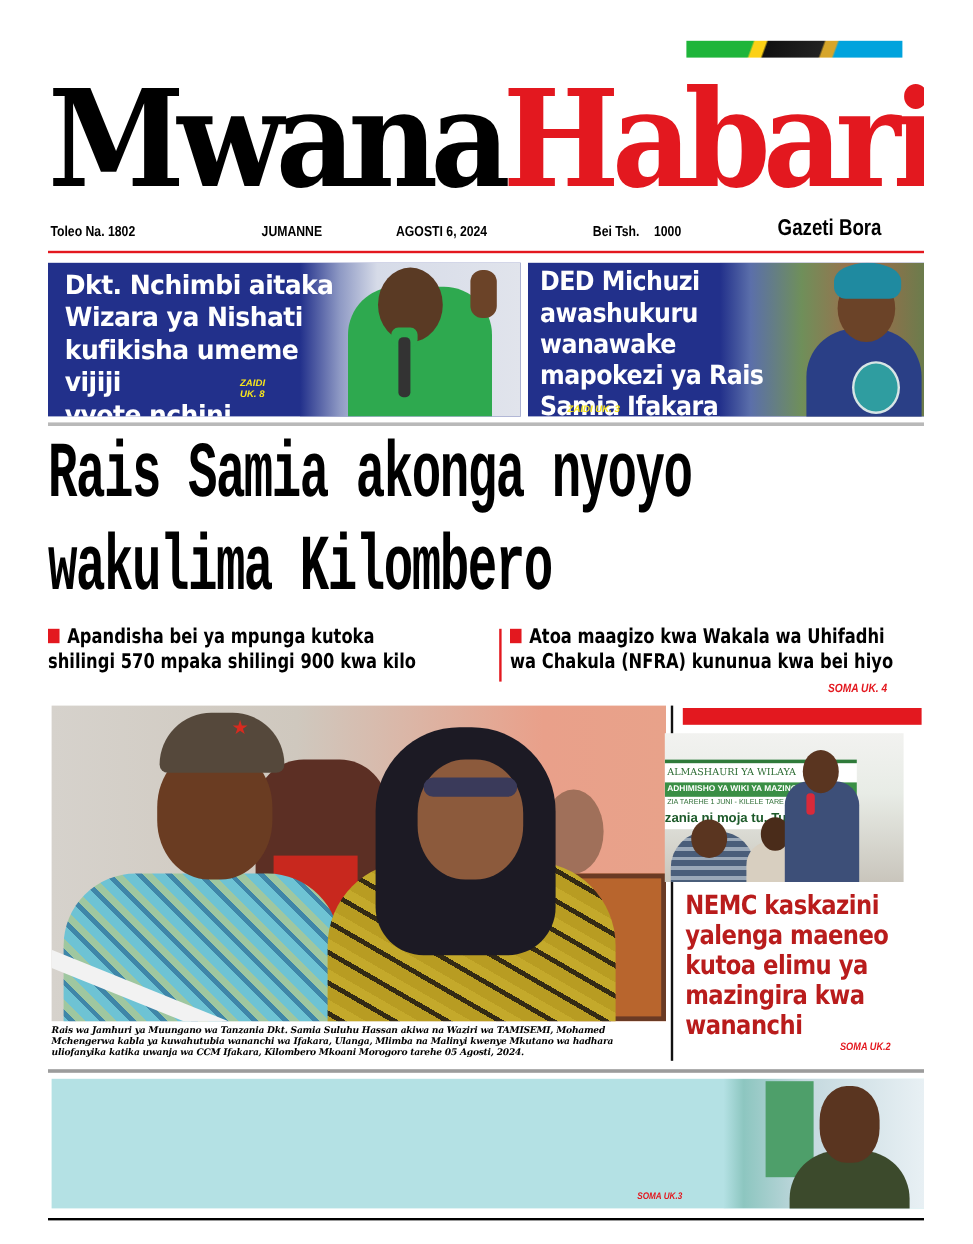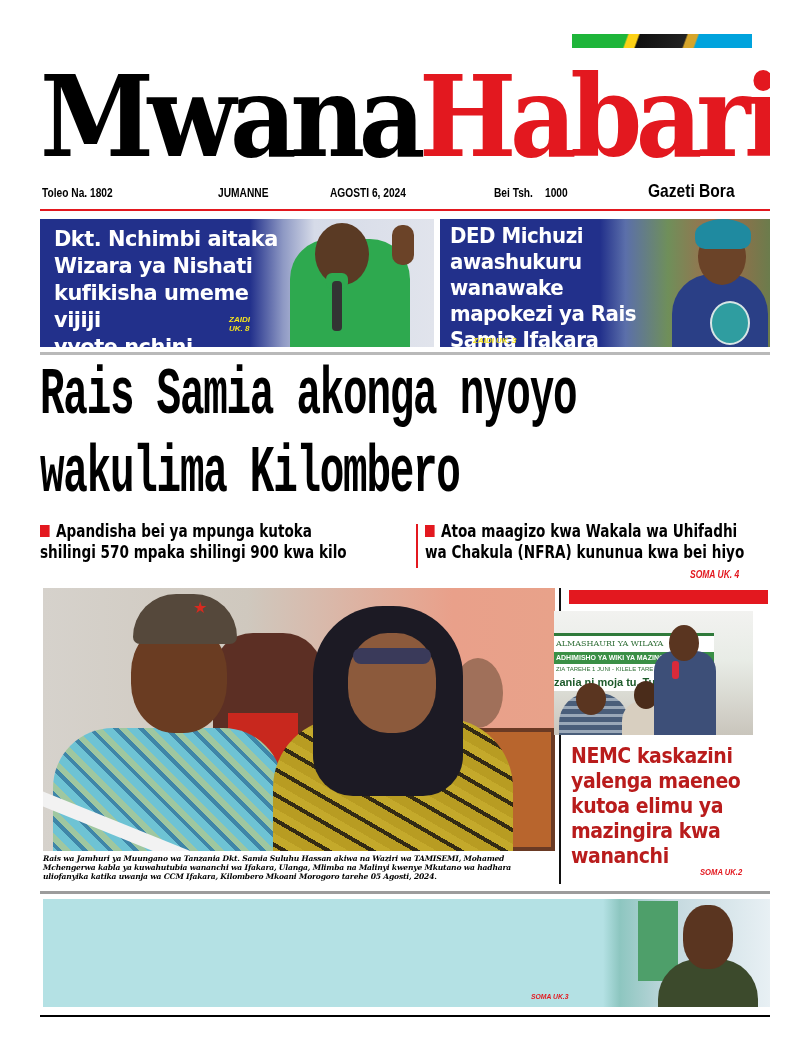--- a/index.html
+++ b/index.html
@@ -38,21 +38,21 @@
   #teaser2 .photo { left: 160px; width: 170px; background: linear-gradient(90deg, #22308b 0%, #5b6faa 15%, #6f8f5a 40%, #a46a4a 70%, #6b7c4c 100%); }
   #teaser2 .person { position: absolute; left: 232px; top: 55px; width: 96px; height: 80px; border-radius: 40px 40px 0 0; background: #2a3f86; }
   #teaser2 .head { position: absolute; left: 258px; top: 10px; width: 48px; height: 56px; border-radius: 50%; background: #6b4328; }
   #teaser2 .wrap { position: absolute; left: 255px; top: 0px; width: 56px; height: 30px; border-radius: 50% 50% 10px 10px; background: #1f8aa0; }
   #teaser2 .badge { position: absolute; left: 270px; top: 82px; width: 40px; height: 44px; border-radius: 50%; background: #2f9da0; border: 2px solid #d7e5e5; }
 
   .teaser .hl { position: absolute; font-family: "DejaVu Sans", sans-serif; font-weight: bold; color: #fff; line-height: 27px; letter-spacing: -0.5px; }
   #teaser1 .hl { left: 14px; top: 6px; font-size: 22px; width: 260px; transform: scaleX(0.95); transform-origin: left; }
   #teaser2 .hl { left: 10px; top: 4px; font-size: 22px; width: 260px; line-height: 26px; transform: scaleX(0.9); transform-origin: left; }
   .teaser .ref { position: absolute; font-family: "Liberation Sans", sans-serif; font-weight: bold; font-style: italic; color: #f7e51c; font-size: 8px; line-height: 9px; }
-  #teaser1 .ref { left: 160px; top: 96px; width: 30px; margin-left: 29px; }
+  #teaser1 .ref { left: 160px; top: 96px; width: 30px; }
   #teaser2 .ref { left: 33px; top: 117px; }
 
   #grayline1 { left: 40px; top: 352px; width: 730px; height: 3px; background: #b9b9b9; }
 
   
   #headline { left: 40px; top: 357px; width: 730px; font-family: Liberation Mono, monospace; font-weight: bold; font-size: 66px; line-height: 78px; letter-spacing: -2px; white-space: nowrap; }
   #headline div { transform: scaleX(0.62); transform-origin: left center; }
 
   
   .subhead { top: 521px; font-family: "DejaVu Sans", sans-serif; font-weight: bold; font-size: 17px; line-height: 21px; color: #000; white-space: nowrap; }

